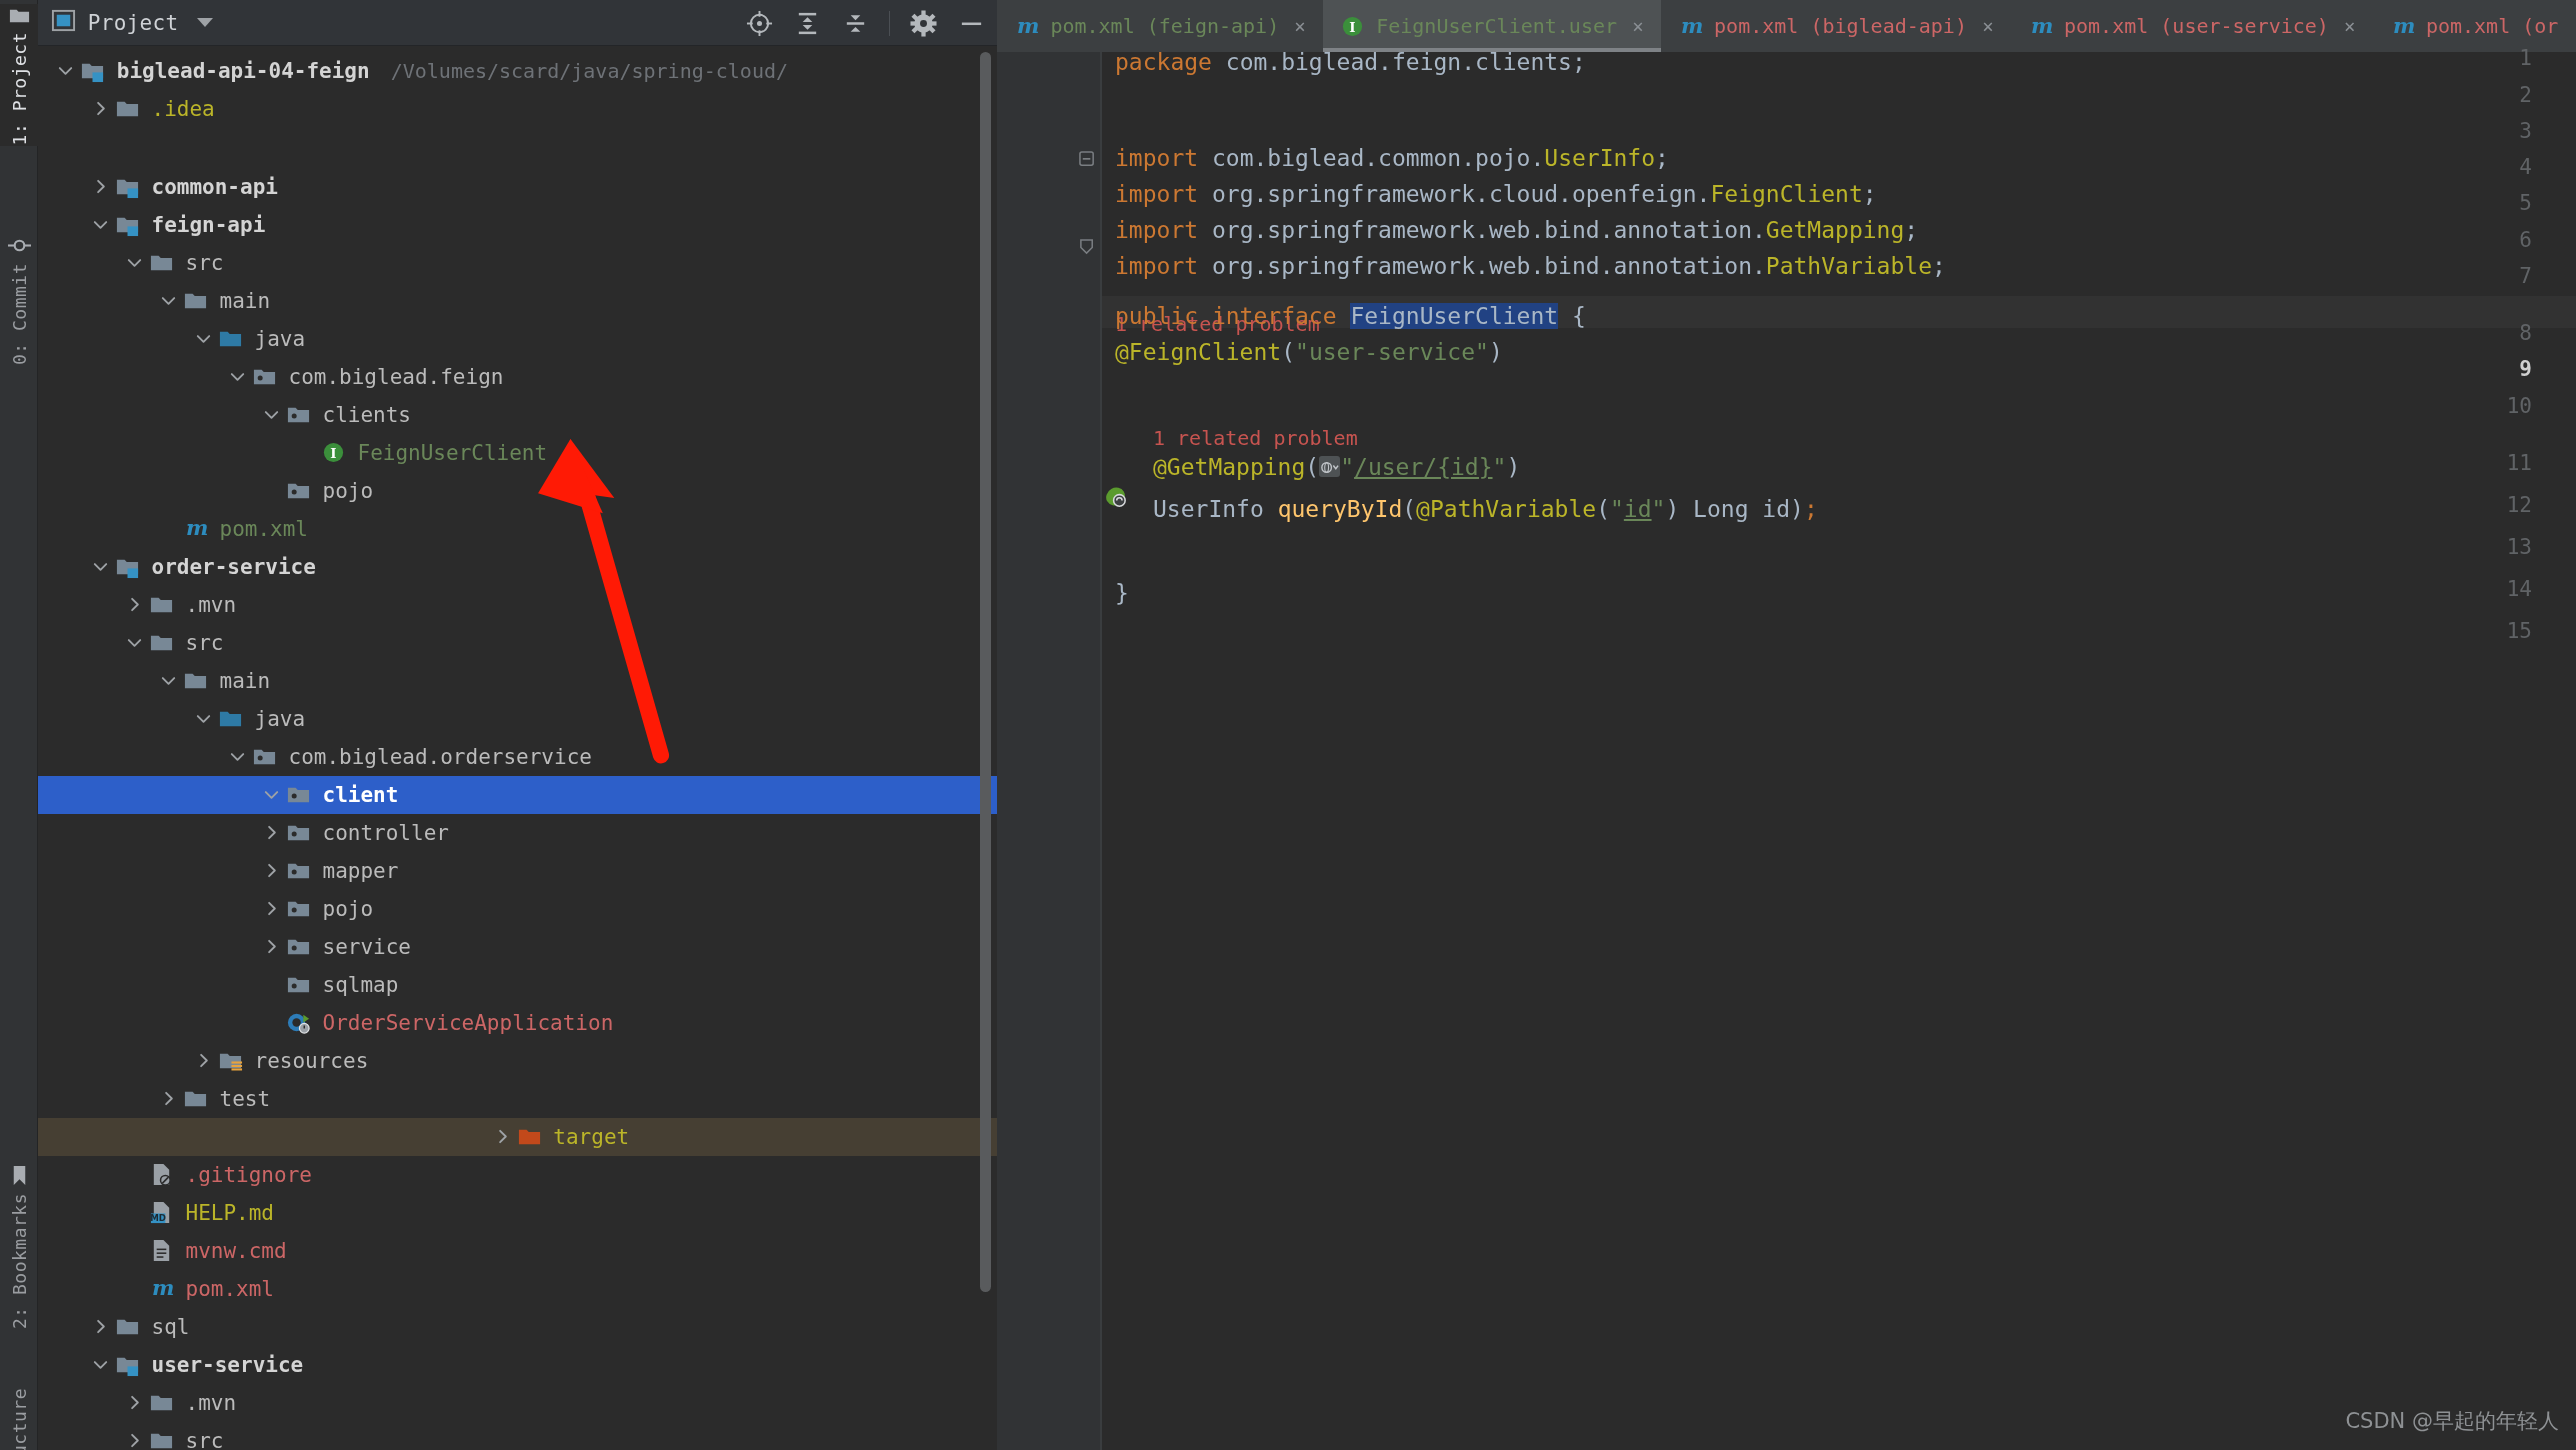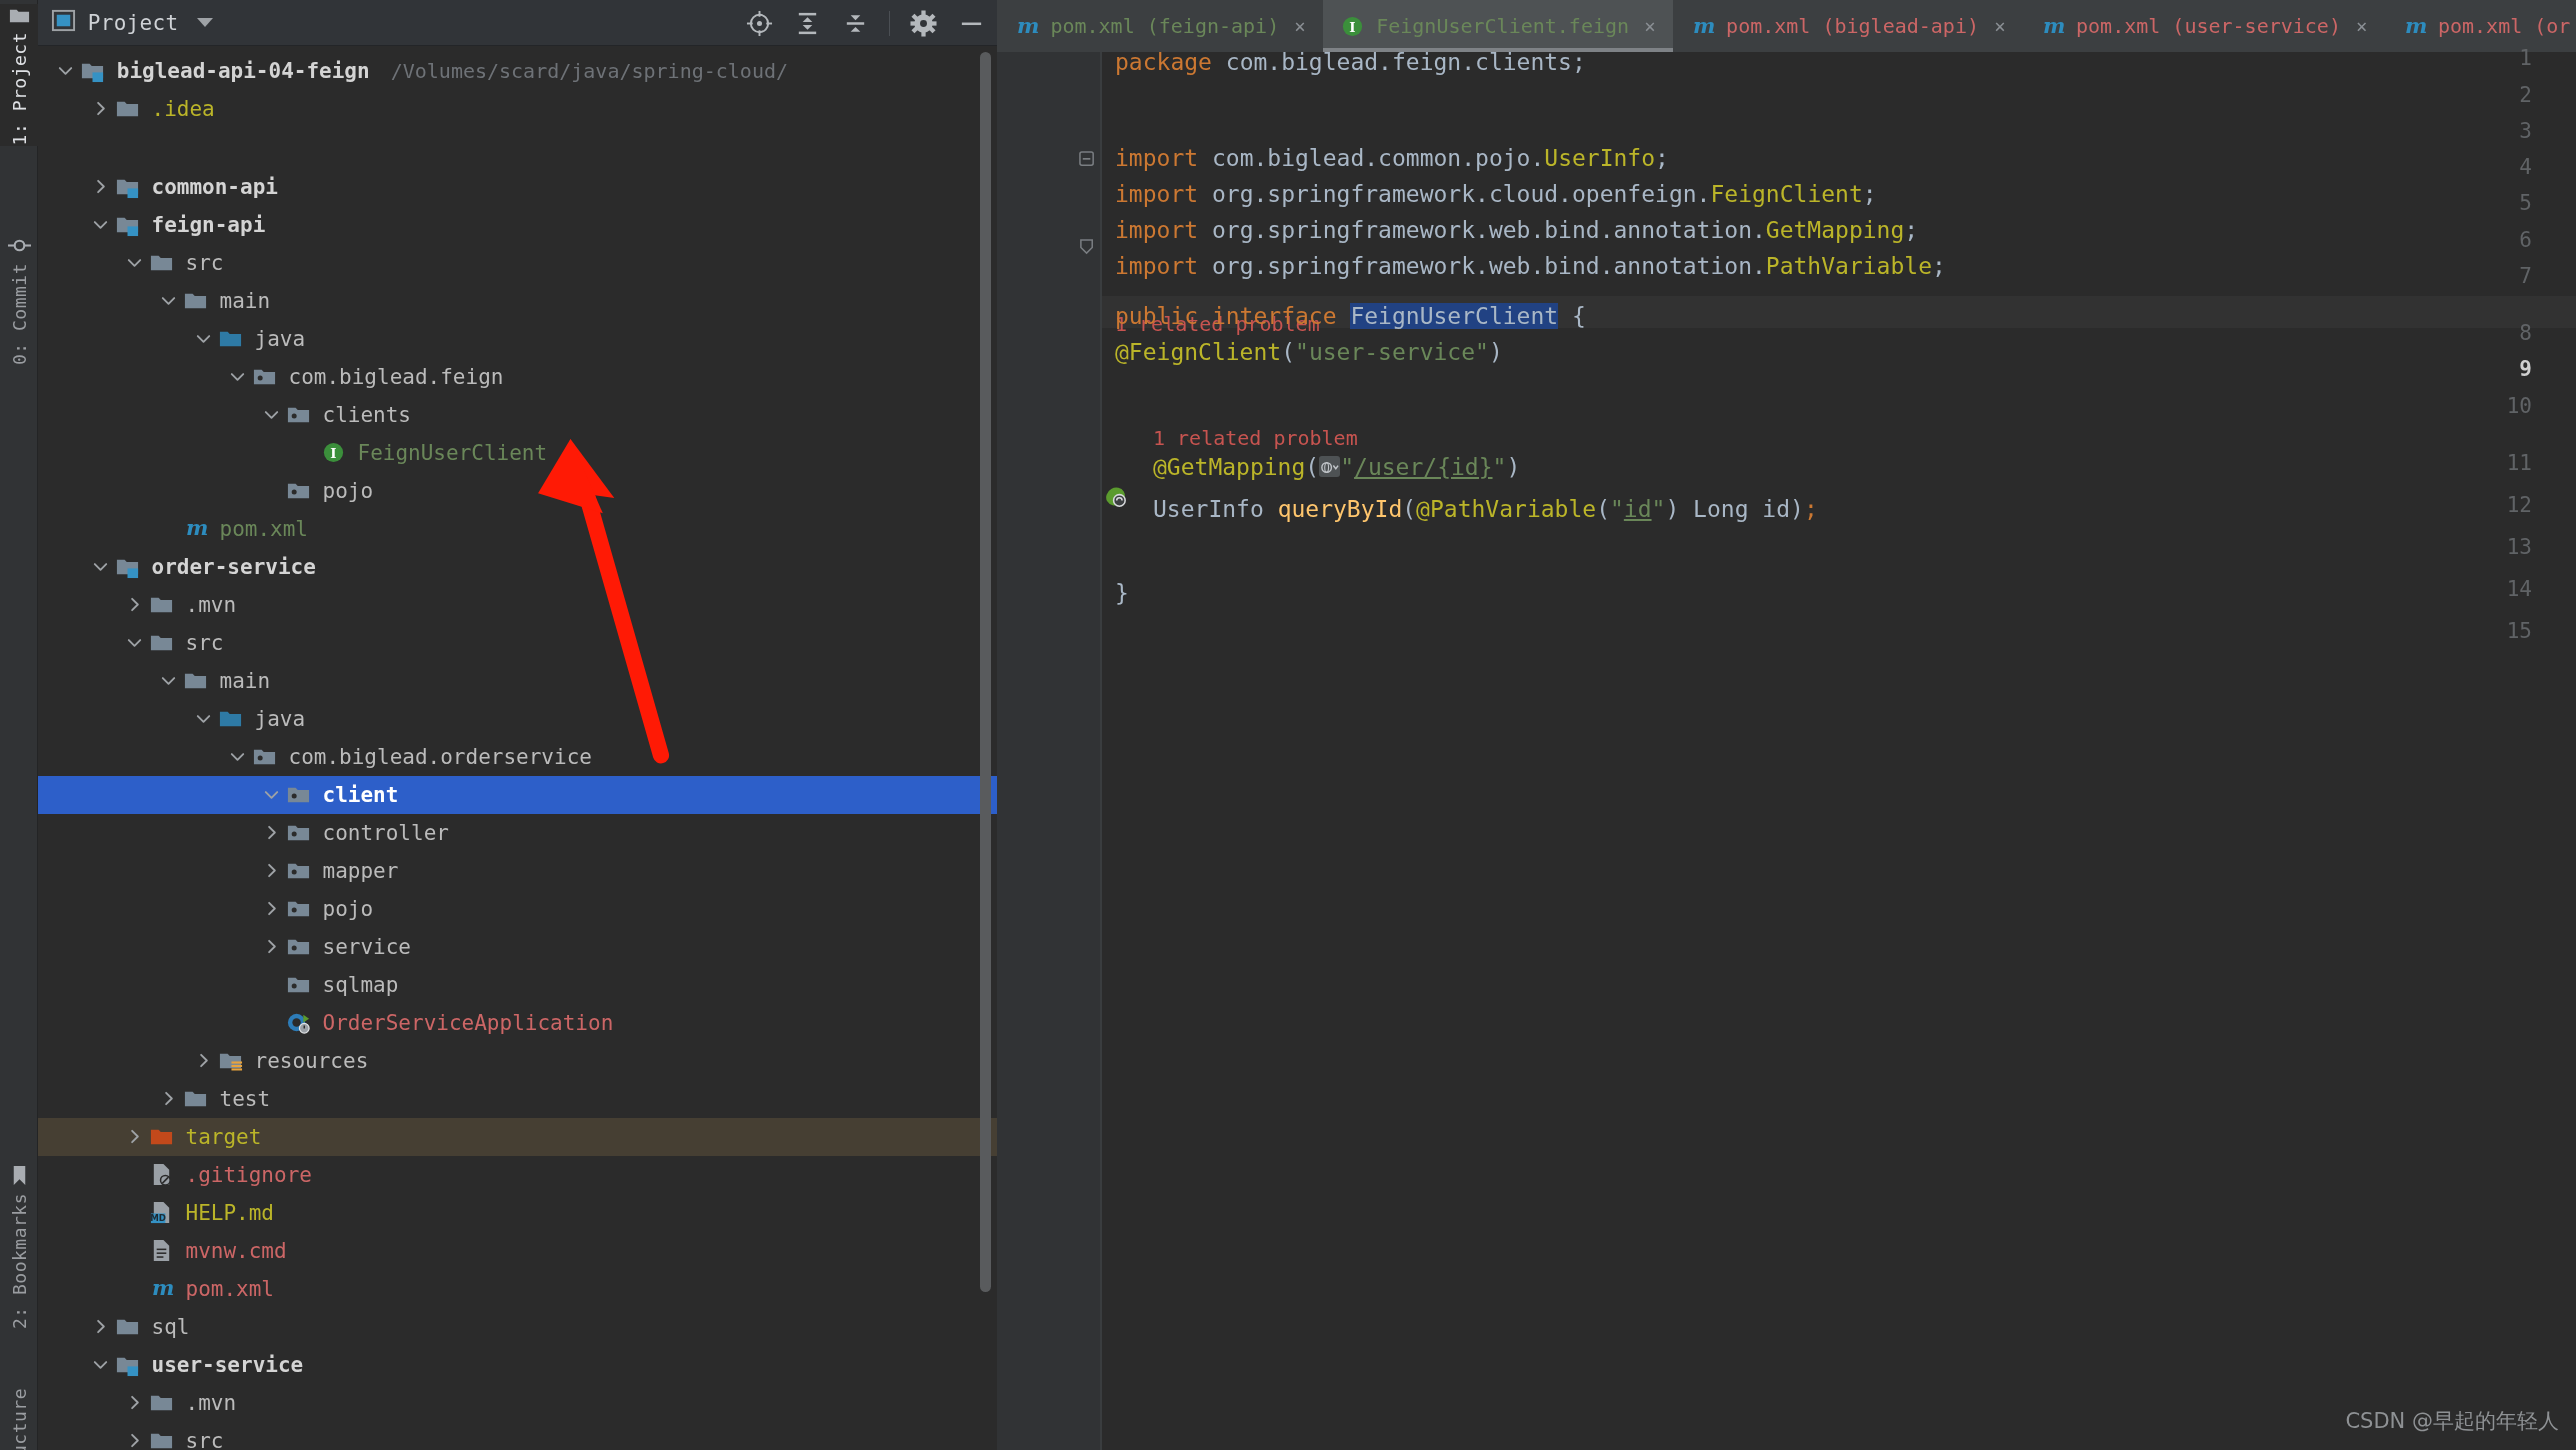--- a/index.html
+++ b/index.html
@@ -61,21 +61,21 @@
     white-space: nowrap; font-size: 21px; color: #BBBBBB;
     font-family: "DejaVu Sans Mono", "Liberation Mono", monospace;
   }
   .row .arrow { width: 25px; height: 38px; display:flex; align-items:center; justify-content:center; flex: 0 0 25px; }
   .row .arrow svg { display:block; }
   .row .ficon { width: 29px; height: 38px; display:flex; align-items:center; justify-content:center; flex:0 0 29px; margin-right: 9.5px; }
   .row .lbl { line-height: 38px; }
   .row .pathlbl { color: #6E7277; font-size: 20px; margin-left: 21px; }
   .row.sel { background: #2D5FC9; }
   .row.sel .lbl { color: #FFFFFF; font-weight: bold; }
-  .row.hov { background: #463F33; }
+  .row.hov { background: #463F33; justify-content: center; }
   .bold { font-weight: bold; color: #D4D4D4; }
   .c-yellow { color: #BBB529; }
   .c-green  { color: #6A8759; }
   .c-red    { color: #CC6666; }
   .c-grey   { color: #BBBBBB; }
 
   .tree-scroll {
     position: absolute; right: 5.7px; top: 52px; width: 11.4px; height: 1250px;
     background: transparent;
   }
@@ -723,21 +723,21 @@
           <span class="tlabel green">pom.xml (feign-api)</span>
           <span class="tclose">×</span>
         </div>
         <div class="tab active">
           <span style="display: flex; align-items: center;">
             <svg width="25" height="25" viewBox="0 0 26 26" style="font-size:21px">
               <circle cx="13" cy="13" r="10" fill="#3B8F3B"></circle>
               <text x="13" y="19" text-anchor="middle" font-size="14" font-family="DejaVu Serif, serif" font-weight="bold" fill="#FFFFFF">I</text>
             </svg>
           </span>
-          <span class="tlabel green">FeignUserClient.feign</span>
+          <span class="tlabel green">FeignUserClient.user</span>
           <span class="tclose">×</span>
         </div>
         <div class="tab">
           <span style="display: flex; align-items: center;">
             <svg width="25" height="25" viewBox="0 0 26 26" style="font-size:21px">
               <text x="3" y="20" font-size="22" font-style="italic" font-weight="bold" font-family="DejaVu Serif, serif" fill="#2D8CBE">m</text>
             </svg>
           </span>
           <span class="tlabel red">pom.xml (biglead-api)</span>
           <span class="tclose">×</span>

